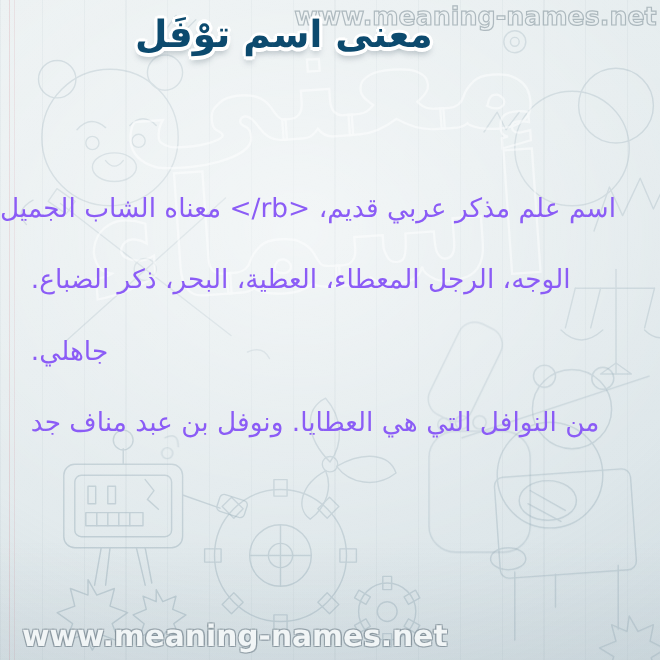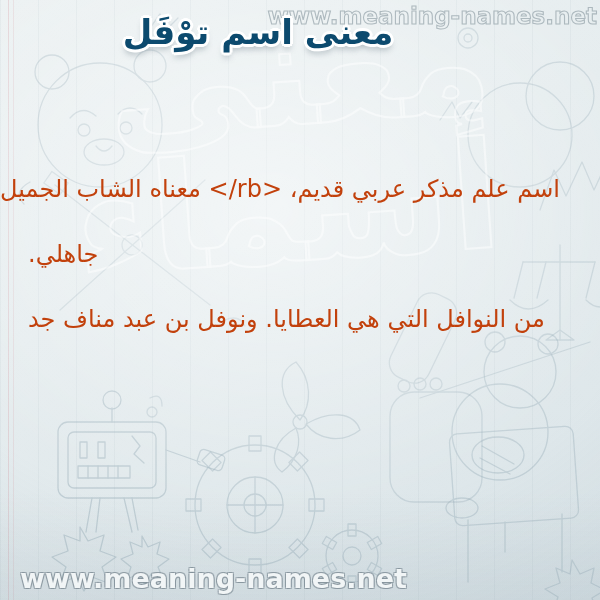--- a/index.html
+++ b/index.html
@@ -44,21 +44,21 @@
     color:transparent;-webkit-text-stroke:1.1px rgba(150,163,171,.72);
   }
   .wm-bottom{
     position:absolute;bottom:6px;left:20px;white-space:nowrap;
     font-size:27px;font-weight:bold;color:#f1f5f6;
     text-shadow:-1px -1px 0 rgba(128,142,150,.65),1px -1px 0 rgba(128,142,150,.65),
                 -1px 1px 0 rgba(128,142,150,.65),1px 1px 0 rgba(128,142,150,.65);
   }
   .meaning{
     position:absolute;top:157px;left:28px;right:40px;
-    direction:rtl;text-align:left;color:#c2410c;font-size:24px;
+    direction:rtl;text-align:left;color:#8b5cf6;font-size:24px;
   }
   .meaning .line{height:65px;line-height:65px;white-space:nowrap;}
   svg *{vector-effect:non-scaling-stroke;}
 </style>
 </head>
 <body>
 
 <div class="layer ruled"></div>
 
 <svg class="layer sketch" width="600" height="600" viewBox="0 0 600 600" fill="none" stroke="#8fa6b2" stroke-width="1.3" stroke-linecap="round" stroke-linejoin="round">
@@ -177,17 +177,18 @@
 <div class="calligraphy">معنى أسماء</div>
 
 <div class="layer vignette"></div>
 
 <div class="wm-top">www.meaning-names.net</div>
 
 <h1 class="title">معنى اسم توْفَل</h1>
 
 <div class="meaning">
   <div class="line">اسم علم مذكر عربي قديم، &lt;rb/&gt; معناه الشاب الجميل</div>
+  <div class="line">الوجه، الرجل المعطاء، العطية، البحر، ذكر الضباع.</div>
   <div class="line">جاهلي.</div>
   <div class="line">من النوافل التي هي العطايا. ونوفل بن عبد مناف جد</div>
 </div>
 
 <div class="wm-bottom">www.meaning-names.net</div>
 
 </body></html>

